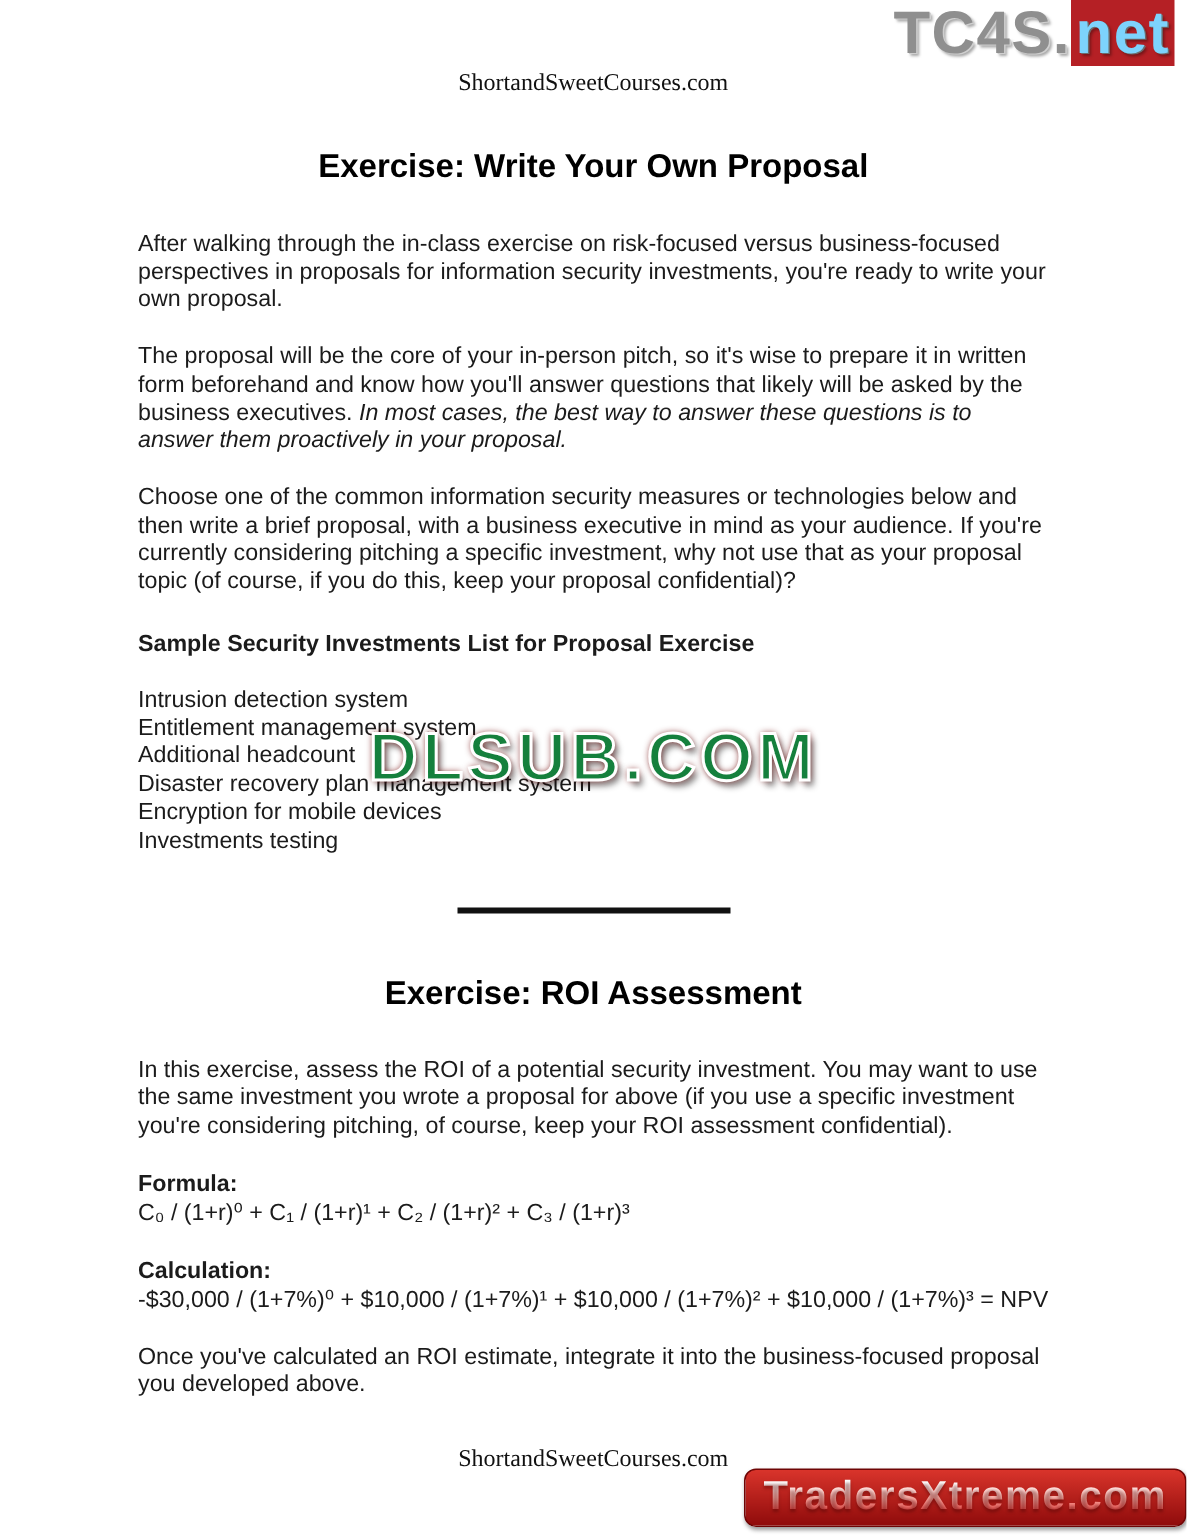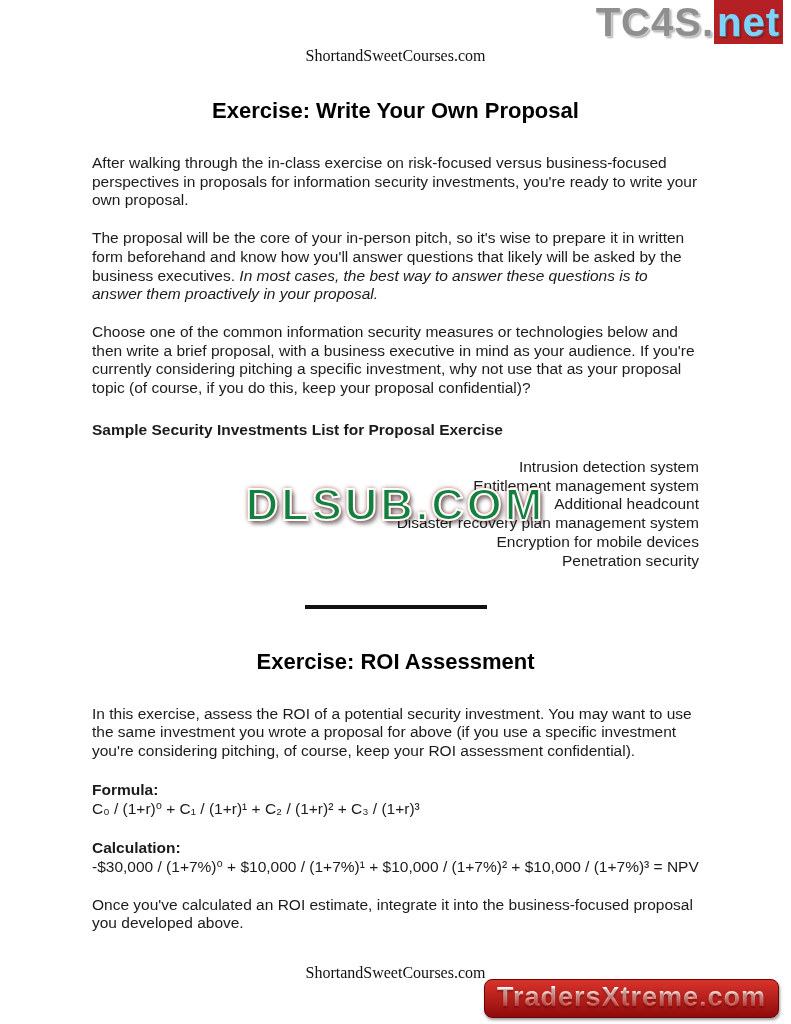--- a/index.html
+++ b/index.html
@@ -38,21 +38,21 @@
     margin: 0 0 19px;
   }
   .italic { font-style: italic; }
 
   .bold-head {
     font-weight: bold;
     font-size: 15.5px;
     margin: 23px 0 19px;
   }
 
-  .list { margin-bottom: 26px; text-align: right; }
+  .list { margin-bottom: 26px; }
   .list-item { font-size: 15.5px; line-height: 18.8px; }
 
   .divider {
     width: 182px;
     height: 4px;
     background: #111;
     margin: 34px auto 0;
   }
 
   .formula-block { margin-bottom: 19px; }
@@ -89,21 +89,21 @@
     letter-spacing: 3px;
     color: #15803d;
     -webkit-text-stroke: 2px #ffffff;
     text-shadow: 0 0 5px rgba(110,0,0,0.9), 3px 4px 4px rgba(0,0,0,0.45);
     white-space: nowrap;
   }
 
   
   .traders {
     position: absolute;
-    right: 12px;
+    right: 0;
     bottom: 6px;
     background: linear-gradient(#d9342b, #8f0b0b);
     border: 1px solid #6e0505;
     border-radius: 8px;
     padding: 2px 12px 4px;
     box-shadow: 1px 2px 3px rgba(0,0,0,0.4);
   }
   .traders .badge-text {
     font-size: 27px;
     font-weight: bold;
@@ -147,21 +147,21 @@
   <p>Choose one of the common information security measures or technologies below and then write a brief proposal, with a business executive in mind as your audience. If you're currently considering pitching a specific investment, why not use that as your proposal topic (of course, if you do this, keep your proposal confidential)?</p>
 
   <div class="bold-head">Sample Security Investments List for Proposal Exercise</div>
 
   <div class="list">
     <div class="list-item">Intrusion detection system</div>
     <div class="list-item">Entitlement management system</div>
     <div class="list-item">Additional headcount</div>
     <div class="list-item">Disaster recovery plan management system</div>
     <div class="list-item">Encryption for mobile devices</div>
-    <div class="list-item">Penetration security</div>
+    <div class="list-item">Investments testing</div>
   </div>
 
   <div class="divider"></div>
 
   <h2>Exercise: ROI Assessment</h2>
 
   <p>In this exercise, assess the ROI of a potential security investment. You may want to use the same investment you wrote a proposal for above (if you use a specific investment you're considering pitching, of course, keep your ROI assessment confidential).</p>
 
 
   <div class="formula-block">

